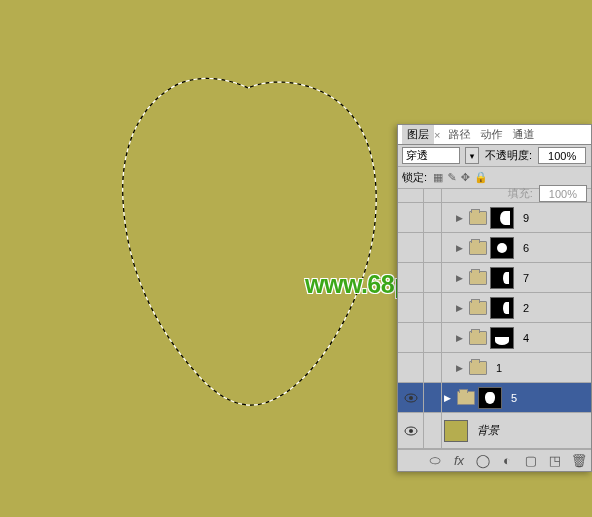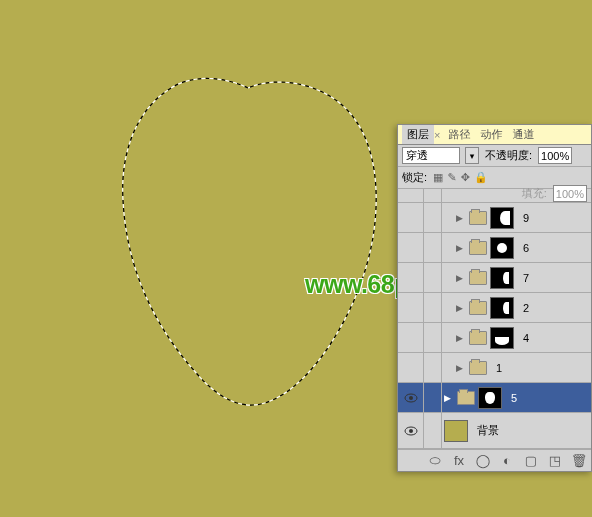--- a/index.html
+++ b/index.html
@@ -39,21 +39,21 @@
       top: 124px;
       right: 0;
       width: 195px;
       background: #d4d4d4;
       border: 1px solid #888;
       box-shadow: -2px 2px 6px rgba(0,0,0,0.3);
     }
     .panel-tabs {
       display: flex;
       height: 20px;
-      background: #fef9c3;
+      background: #ffffff;
       border-bottom: 1px solid #888;
       padding-left: 4px;
       font-size: 11px;
       align-items: center;
     }
     .tab {
       padding: 2px 5px;
       color: #555;
       cursor: pointer;
     }
@@ -89,21 +89,21 @@
       display: inline-flex;
       align-items: center;
       justify-content: center;
       font-size: 9px;
       margin-left: -1px;
     }
     .val-box {
       background: #fff;
       border: 1px solid #888;
       height: 17px;
-      padding: 0 2px;
+      padding: 0 9px;
       display: inline-flex;
       align-items: center;
     }
     .lock-icons { display: flex; gap: 4px; align-items: center; color: #666; }
     .layers-list {
       max-height: 320px;
       overflow: hidden;
     }
     .layer-row {
       display: flex;
@@ -224,21 +224,21 @@
       padding: 0 4px;
       gap: 8px;
       font-size: 13px;
       color: #555;
     }
     .footer-icon {
       width: 16px;
       text-align: center;
       cursor: pointer;
     }
-    .italic { }
+    .italic { font-style: italic; }
     .disabled { color: #999; margin-top: 32px; }
   </style>
 </head>
 <body>
 
 <div class="canvas-area">
   <svg class="heart-selection" viewBox="0 0 280 340">
     <path d="M 140 18
              C 120 8, 85 2, 60 20
              C 30 40, 12 80, 15 130

